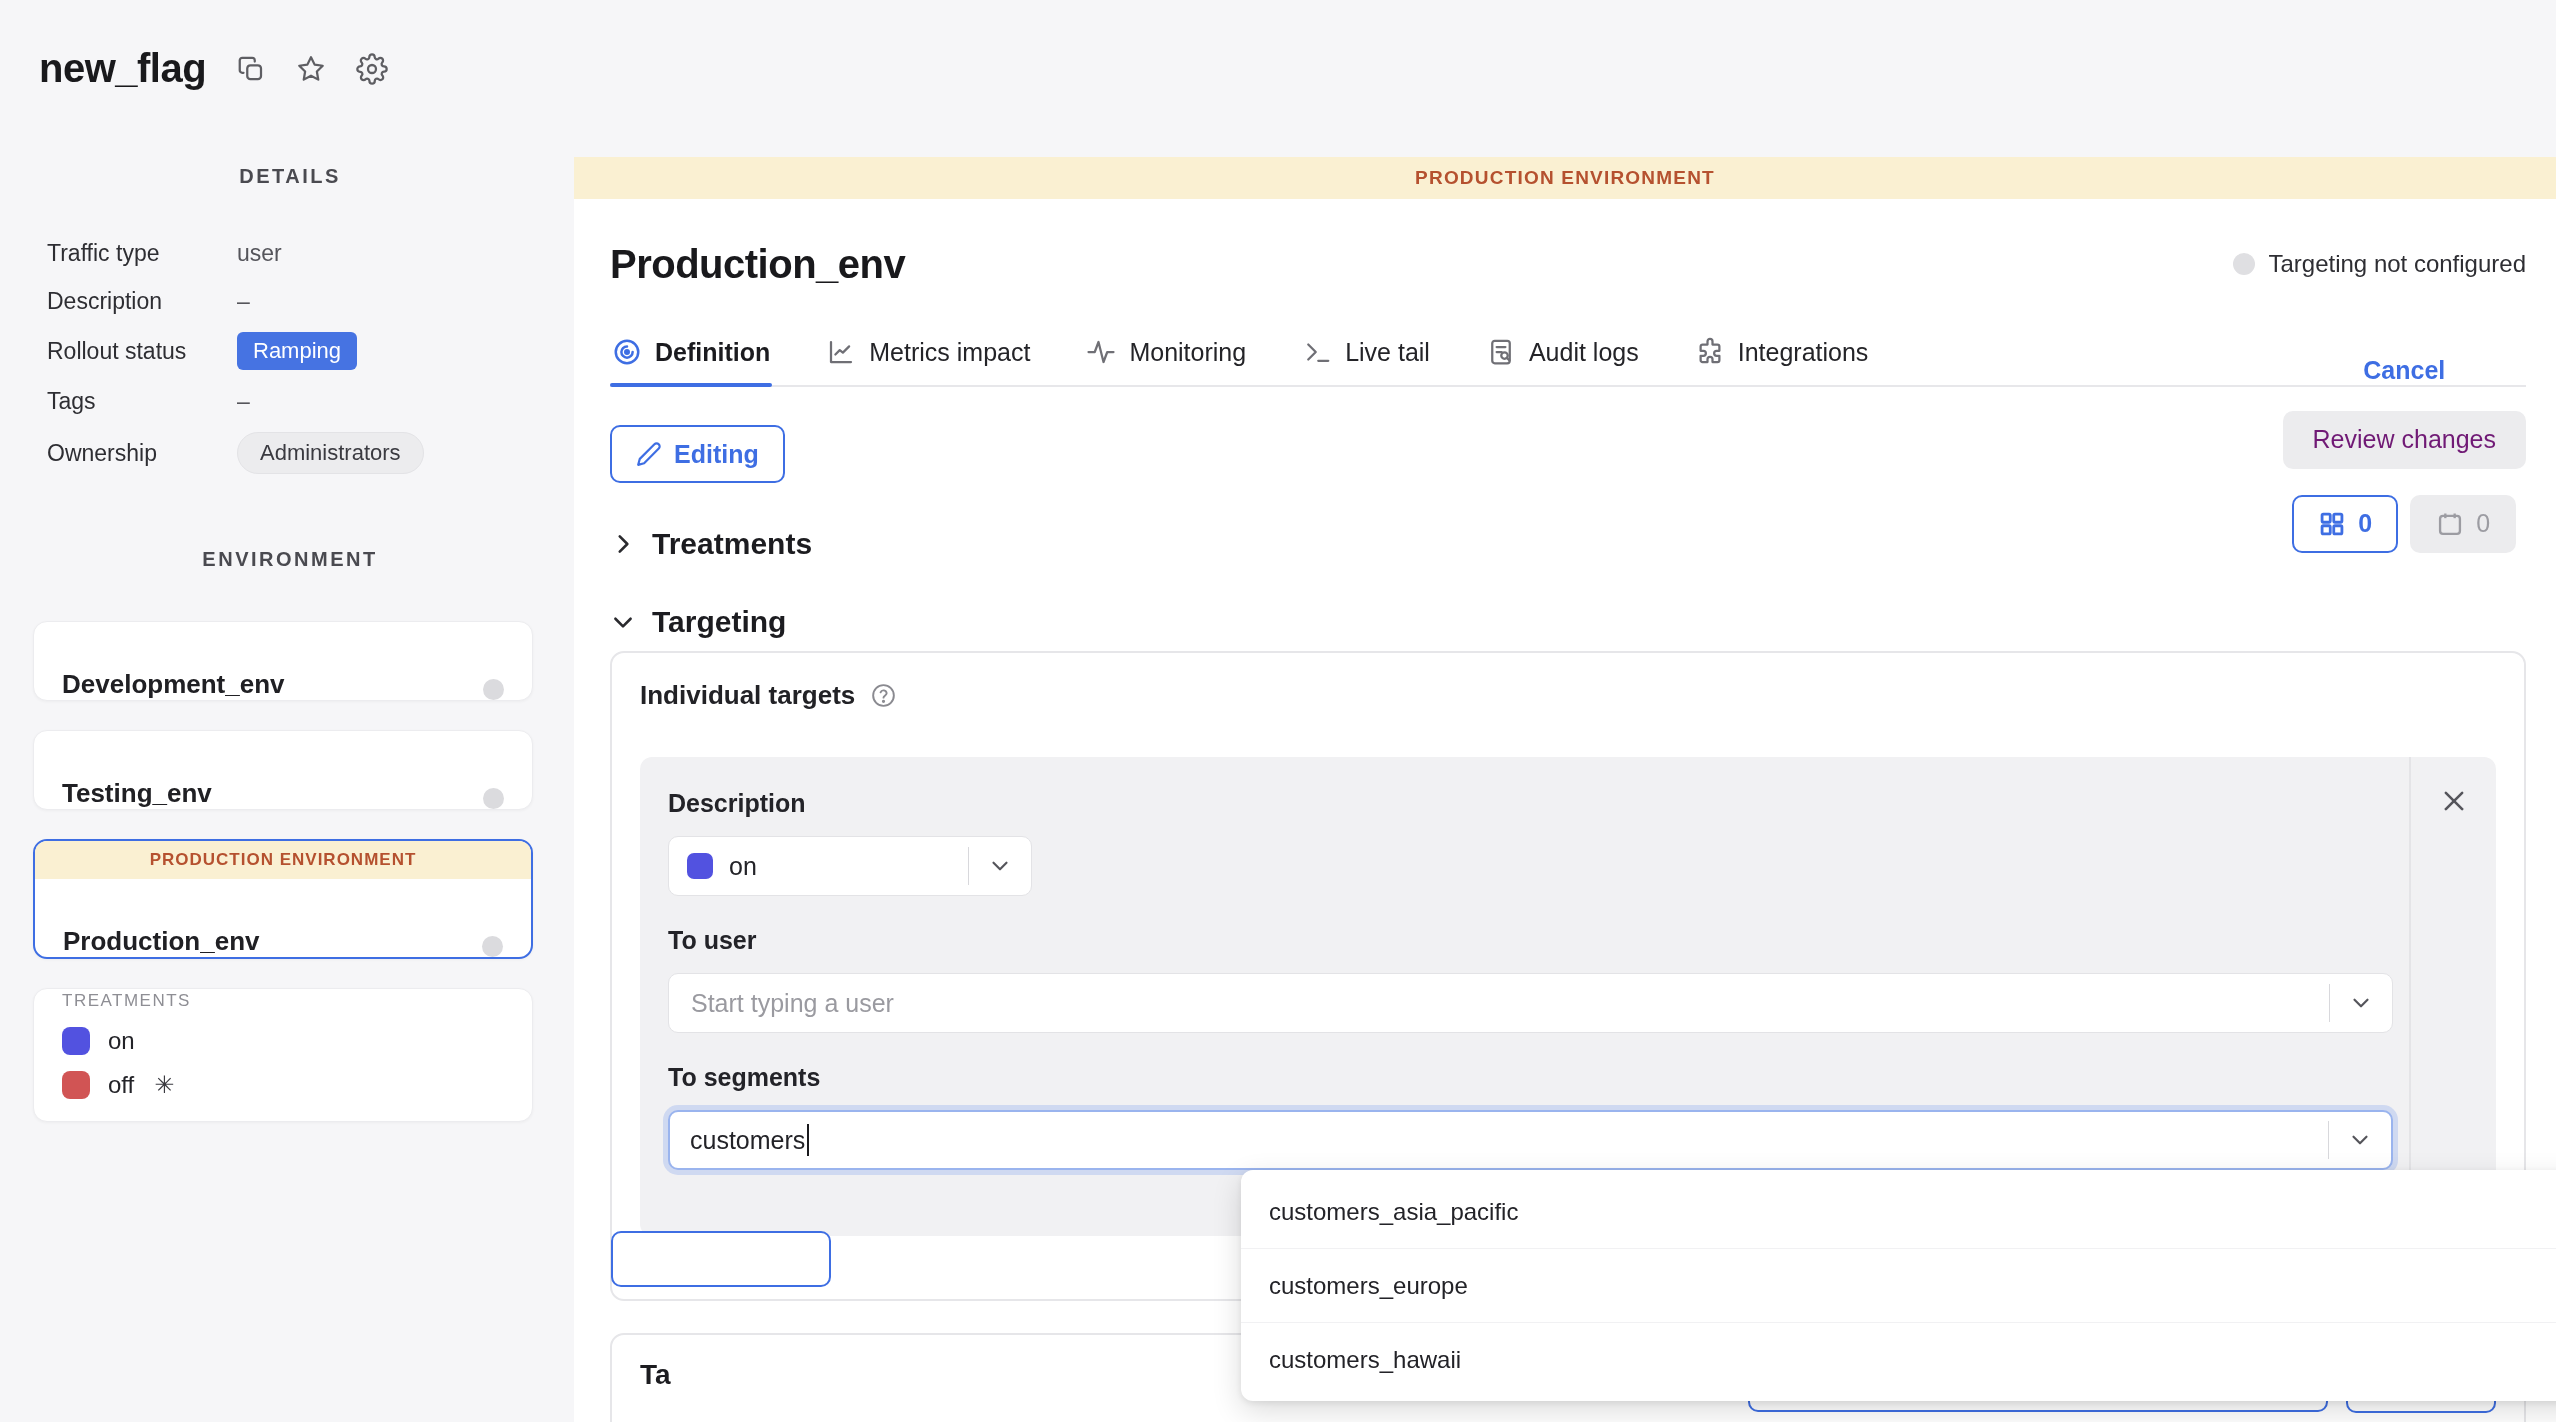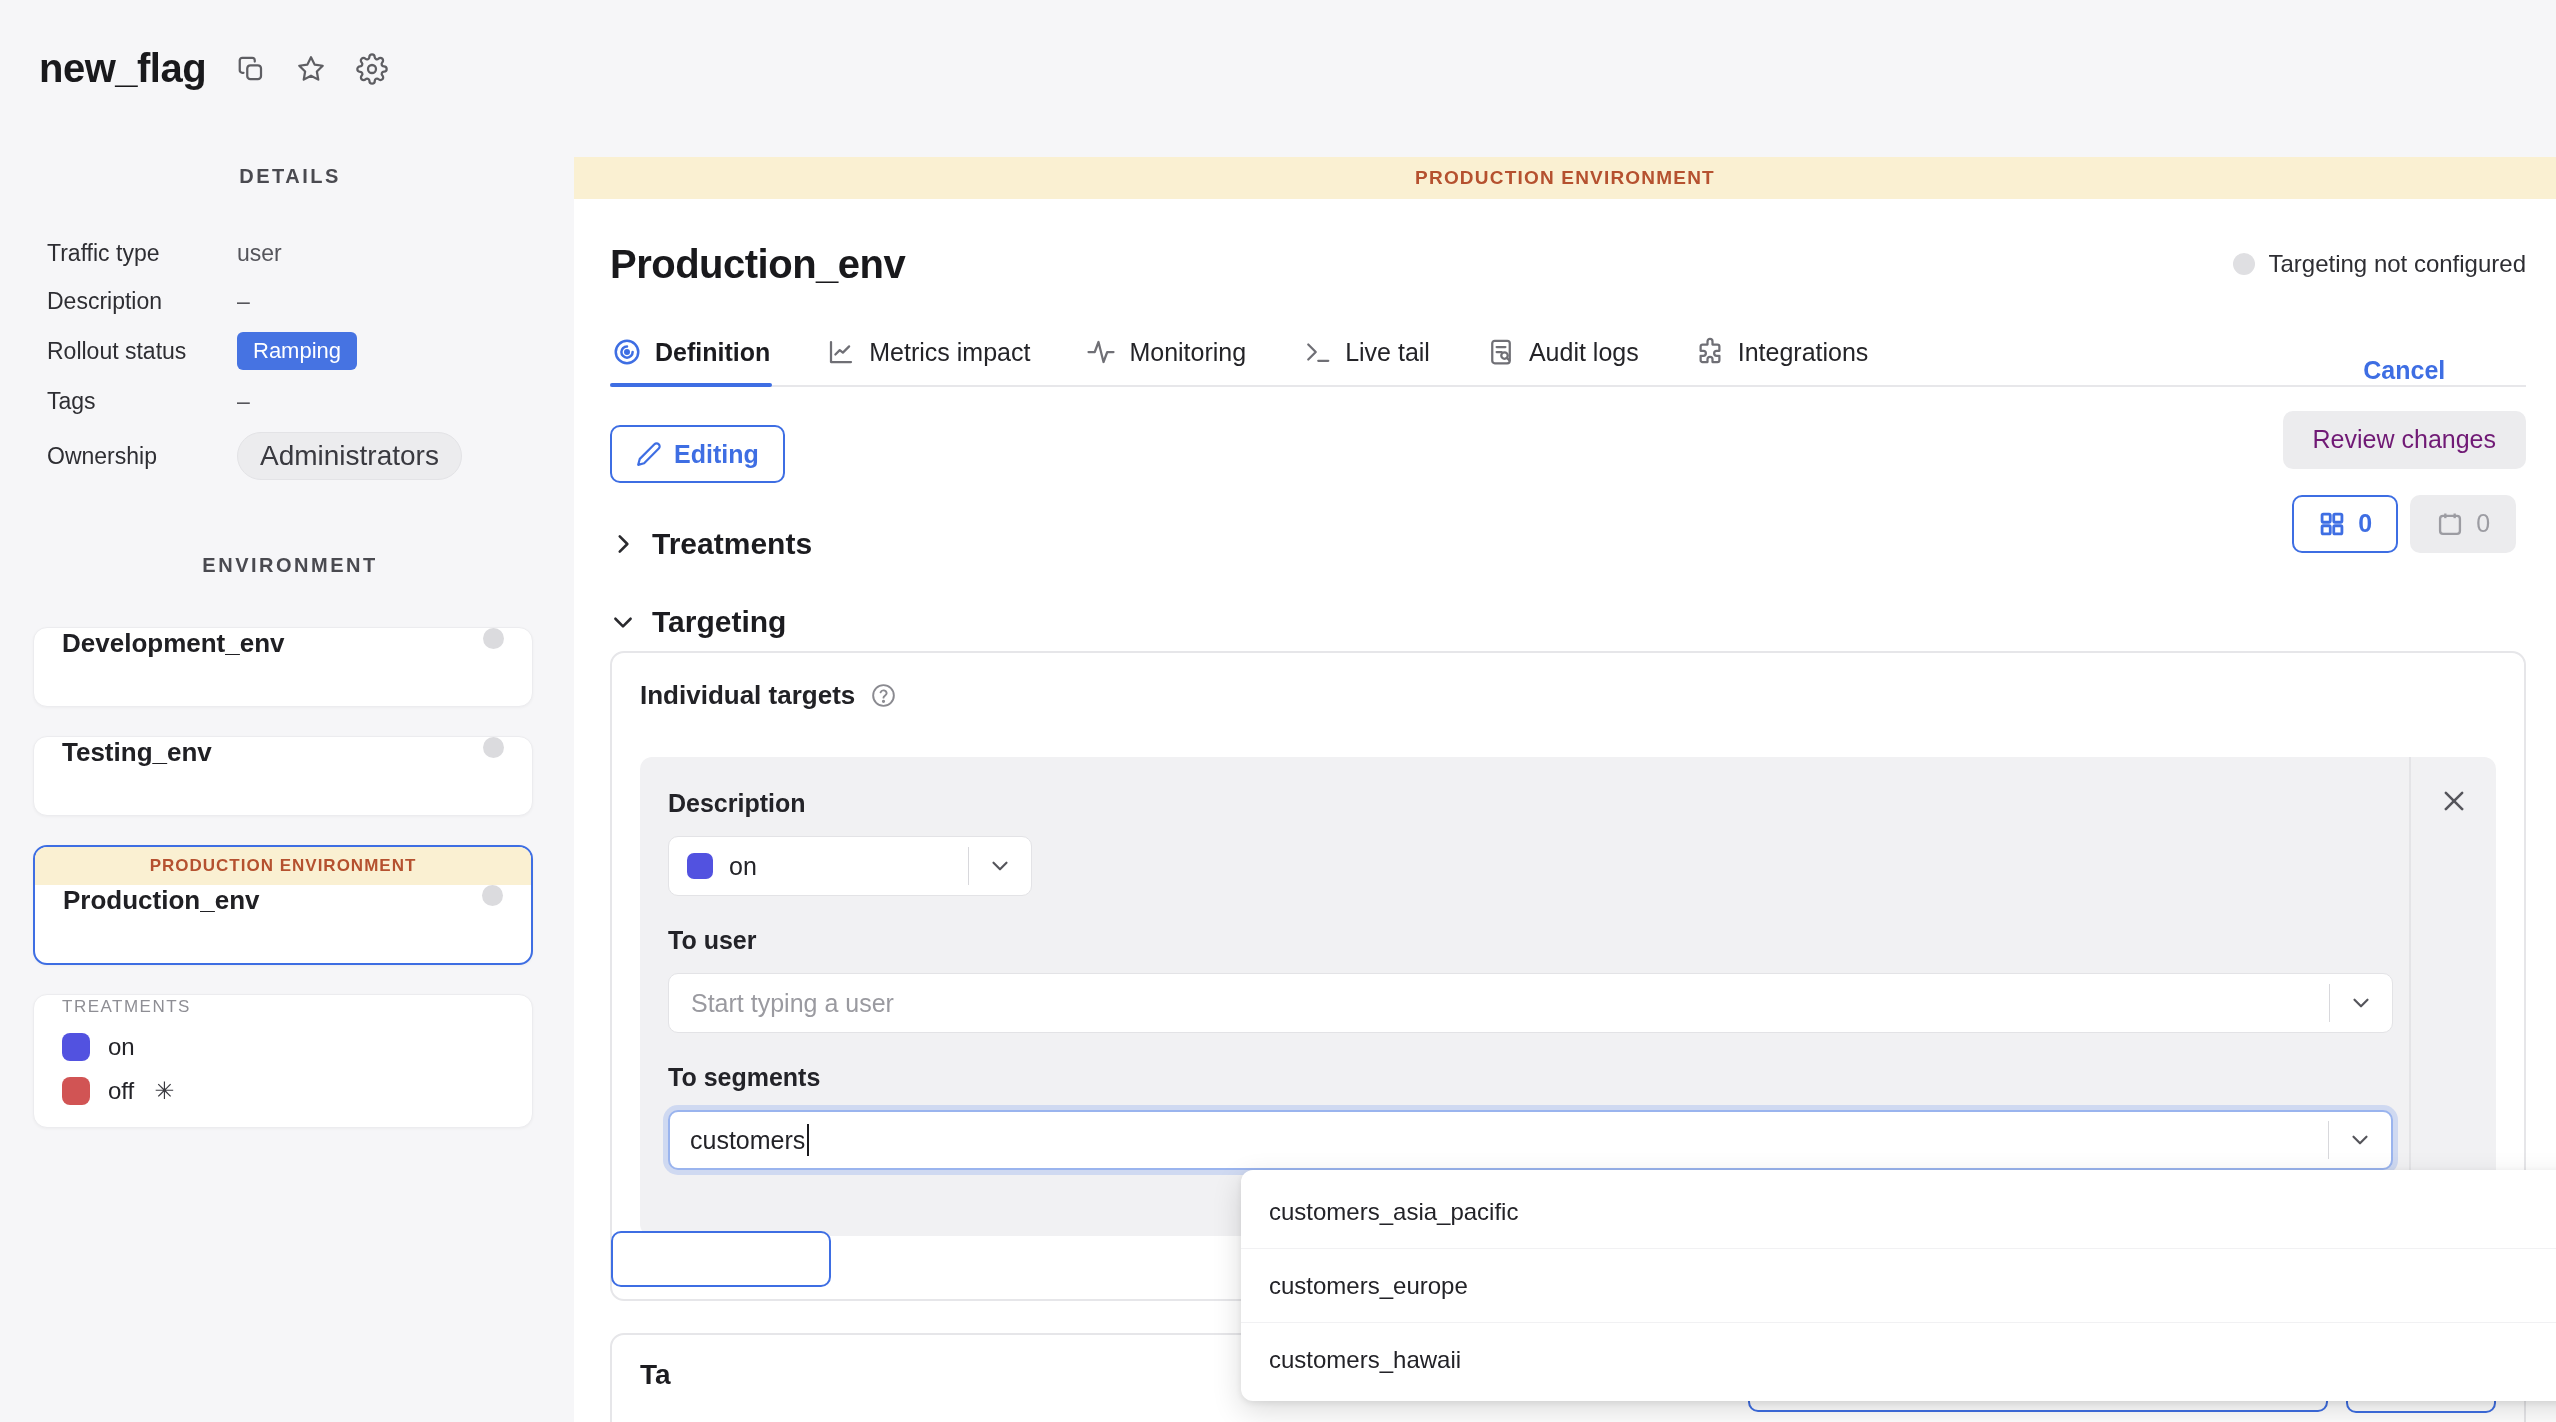--- a/index.html
+++ b/index.html
@@ -17,25 +17,25 @@
   .flag-title{font-size:40px;font-weight:700;color:#19191C;letter-spacing:-0.5px;}
   .title-icon{background:none;border:none;padding:0;cursor:pointer;color:#5E5E63;}
   .section-divider{display:flex;align-items:center;gap:16px;margin:58px 23px 0 47px;flex-direction:column;}
   .section-divider .line{flex:1;height:2px;background:#C7C7CC;}
   .section-divider .cap{font-size:20px;font-weight:600;letter-spacing:2.5px;color:#4A4A50;}
   .details-rows{margin:32px 23px 0 47px;}
   .detail-row{display:flex;align-items:center;min-height:34px;margin-bottom:14px;}
   .detail-label{width:190px;font-size:23px;color:#2E2E33;}
   .detail-value{font-size:23px;color:#55555B;}
   .badge-ramping{background:#4673E2;color:#fff;font-size:22px;font-weight:500;padding:6px 16px;border-radius:6px;}
-  .pill{background:#ECECEE;color:#3A3A40;font-size:28px;padding:7px 22px;border-radius:999px;border:1px solid #E3E3E6;}
+  .pill{background:#ECECEE;color:#3A3A40;font-size:22px;padding:7px 22px;border-radius:999px;border:1px solid #E3E3E6;}
   .env-list{margin:34px 23px 0 33px;}
   .env-card{background:#fff;border:1px solid #ECECEF;border-radius:14px;box-shadow:0 1px 3px rgba(0,0,0,.04);
     margin-bottom:29px;}
-  .env-card .env-row{display:flex;align-items:flex-start;height:78px;padding:0 28px;}
+  .env-card .env-row{display:flex;align-items:flex-end;height:78px;padding:0 28px;}
   .env-name{font-size:26px;font-weight:700;color:#202024;flex:1;}
   .env-dot{width:21px;height:21px;border-radius:50%;background:#DBDBDE;}
   .env-dot.green{background:#55A878;}
   .env-card.selected{border:2px solid #3E6EE3;overflow:hidden;}
   .env-banner{height:38px;display:flex;align-items:center;justify-content:center;background:#FAF0D2;
     font-size:17px;font-weight:700;letter-spacing:1px;color:#B5512F;}
   .env-card.staging{padding-bottom:22px;}
   .staging-icons{display:flex;align-items:center;gap:14px;}
   .treatments-cap{font-size:17px;letter-spacing:1.5px;color:#8E8E94;font-weight:500;margin:2px 28px 0;}
   .treatment-line{display:flex;align-items:center;gap:18px;margin:16px 28px 0;}

